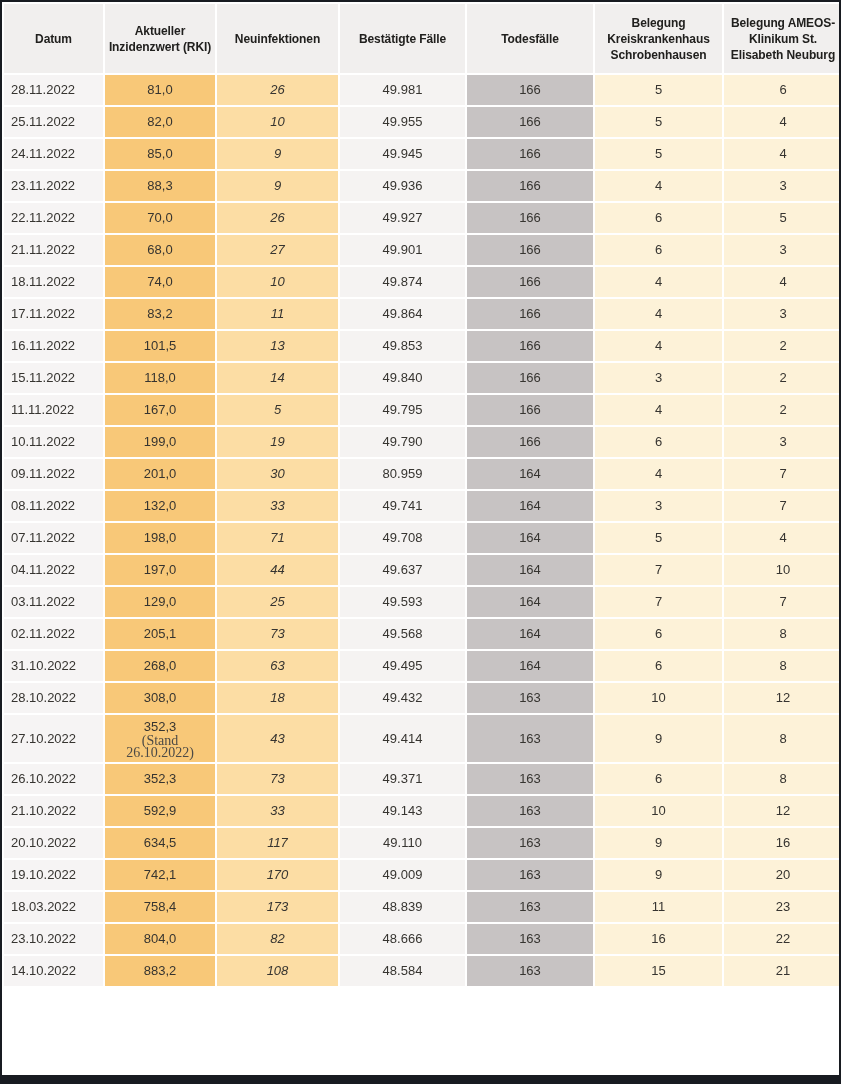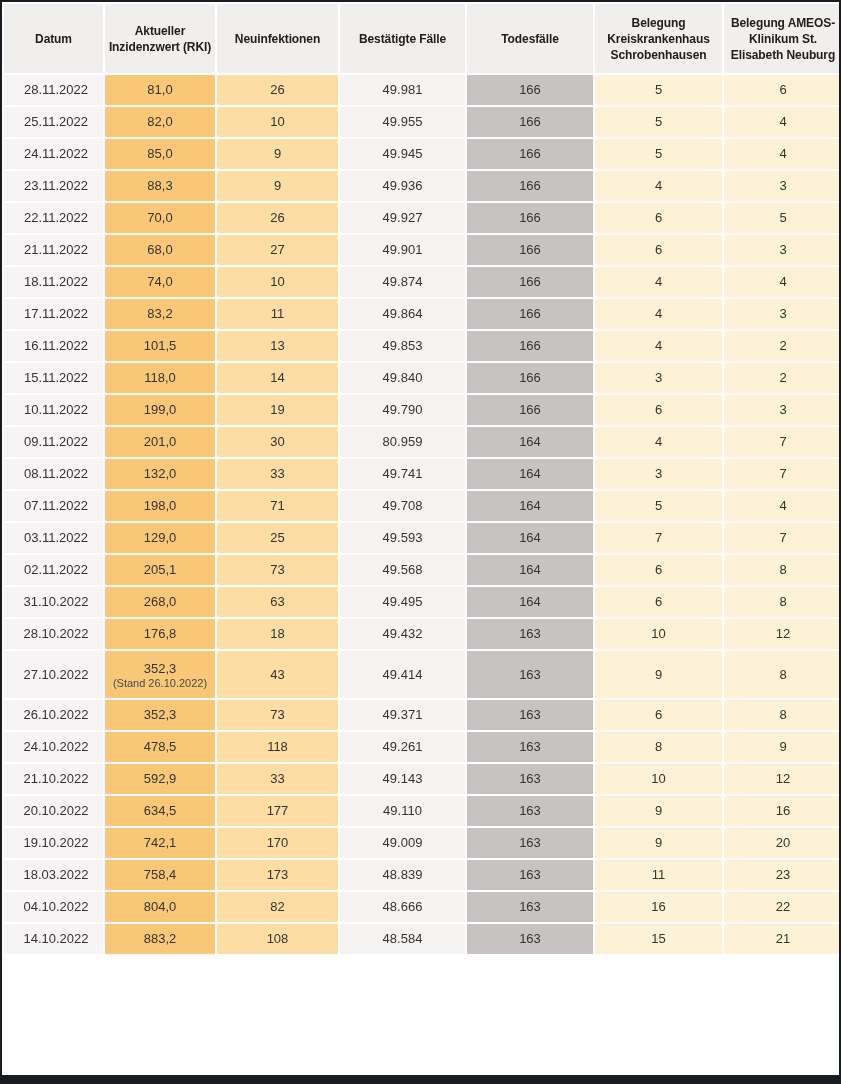--- a/index.html
+++ b/index.html
@@ -42,32 +42,33 @@
   }
   td {
     font-size: 13px;
     color: var(--cell-text, #363430);
     height: 30px;
     text-align: center;
     vertical-align: middle;
     padding: 0 2px;
     line-height: 16px;
   }
-  td.c-datum   { text-align: center; padding-left: 7px; background: var(--datum-bg, #f6f4f4); }
+  td.c-datum   { text-align: left; padding-left: 7px; background: var(--datum-bg, #f6f4f4); }
   td.c-inzidenz{ background: var(--inzidenz-bg, #f8c878); }
-  td.c-neu     { background: var(--neuinfektionen-bg, #fcdda4); }
+  td.c-neu     { background: var(--neuinfektionen-bg, #fcdda4); font-style: italic; }
   td.c-faelle  { background: var(--faelle-bg, #f5f3f2); }
   td.c-tod     { background: var(--todesfaelle-bg, #c7c3c3); }
   td.c-kkh,
   td.c-ameos   { background: var(--belegung-bg, #fdf2d8); }
   .note {
     display: block;
-    font-size: 11px;
+    font-size: 14px;
     line-height: 12px;
     color: var(--note-text, #4c4a46);
+    font-family: Liberation Serif, serif;
   }
   .bottom-bar {
     position: absolute;
     left: 0;
     right: 0;
     bottom: 0;
     height: 7px;
     background: var(--frame-border, #181b21);
   }
 </style>
@@ -191,20 +192,29 @@
     <td class="c-datum">15.11.2022</td>
     <td class="c-inzidenz"><span>118,0</span></td>
     <td class="c-neu">14</td>
     <td class="c-faelle">49.840</td>
     <td class="c-tod">166</td>
     <td class="c-kkh">3</td>
     <td class="c-ameos">2</td>
   </tr>
 
 
+  <tr>
+    <td class="c-datum">11.11.2022</td>
+    <td class="c-inzidenz"><span>167,0</span></td>
+    <td class="c-neu">5</td>
+    <td class="c-faelle">49.795</td>
+    <td class="c-tod">166</td>
+    <td class="c-kkh">4</td>
+    <td class="c-ameos">2</td>
+  </tr>
 
   <tr>
     <td class="c-datum">10.11.2022</td>
     <td class="c-inzidenz"><span>199,0</span></td>
     <td class="c-neu">19</td>
     <td class="c-faelle">49.790</td>
     <td class="c-tod">166</td>
     <td class="c-kkh">6</td>
     <td class="c-ameos">3</td>
   </tr>
@@ -232,20 +242,29 @@
   <tr>
     <td class="c-datum">07.11.2022</td>
     <td class="c-inzidenz"><span>198,0</span></td>
     <td class="c-neu">71</td>
     <td class="c-faelle">49.708</td>
     <td class="c-tod">164</td>
     <td class="c-kkh">5</td>
     <td class="c-ameos">4</td>
   </tr>
 
+  <tr>
+    <td class="c-datum">04.11.2022</td>
+    <td class="c-inzidenz"><span>197,0</span></td>
+    <td class="c-neu">44</td>
+    <td class="c-faelle">49.637</td>
+    <td class="c-tod">164</td>
+    <td class="c-kkh">7</td>
+    <td class="c-ameos">10</td>
+  </tr>
 
   <tr>
     <td class="c-datum">03.11.2022</td>
     <td class="c-inzidenz"><span>129,0</span></td>
     <td class="c-neu">25</td>
     <td class="c-faelle">49.593</td>
     <td class="c-tod">164</td>
     <td class="c-kkh">7</td>
     <td class="c-ameos">7</td>
   </tr>
@@ -265,21 +284,21 @@
     <td class="c-inzidenz"><span>268,0</span></td>
     <td class="c-neu">63</td>
     <td class="c-faelle">49.495</td>
     <td class="c-tod">164</td>
     <td class="c-kkh">6</td>
     <td class="c-ameos">8</td>
   </tr>
 
   <tr>
     <td class="c-datum">28.10.2022</td>
-    <td class="c-inzidenz"><span>176,8</span></td>
+    <td class="c-inzidenz"><span>308,0</span></td>
     <td class="c-neu">18</td>
     <td class="c-faelle">49.432</td>
     <td class="c-tod">163</td>
     <td class="c-kkh">10</td>
     <td class="c-ameos">12</td>
   </tr>
 
   <tr style="height: 47px;">
     <td class="c-datum">27.10.2022</td>
     <td class="c-inzidenz"><span>352,3</span><span class="note">(Stand 26.10.2022)</span></td>
@@ -294,44 +313,35 @@
     <td class="c-datum">26.10.2022</td>
     <td class="c-inzidenz"><span>352,3</span></td>
     <td class="c-neu">73</td>
     <td class="c-faelle">49.371</td>
     <td class="c-tod">163</td>
     <td class="c-kkh">6</td>
     <td class="c-ameos">8</td>
   </tr>
 
 
-  <tr>
-    <td class="c-datum">24.10.2022</td>
-    <td class="c-inzidenz"><span>478,5</span></td>
-    <td class="c-neu">118</td>
-    <td class="c-faelle">49.261</td>
-    <td class="c-tod">163</td>
-    <td class="c-kkh">8</td>
-    <td class="c-ameos">9</td>
-  </tr>
 
   <tr>
     <td class="c-datum">21.10.2022</td>
     <td class="c-inzidenz"><span>592,9</span></td>
     <td class="c-neu">33</td>
     <td class="c-faelle">49.143</td>
     <td class="c-tod">163</td>
     <td class="c-kkh">10</td>
     <td class="c-ameos">12</td>
   </tr>
 
   <tr>
     <td class="c-datum">20.10.2022</td>
     <td class="c-inzidenz"><span>634,5</span></td>
-    <td class="c-neu">177</td>
+    <td class="c-neu">117</td>
     <td class="c-faelle">49.110</td>
     <td class="c-tod">163</td>
     <td class="c-kkh">9</td>
     <td class="c-ameos">16</td>
   </tr>
 
   <tr>
     <td class="c-datum">19.10.2022</td>
     <td class="c-inzidenz"><span>742,1</span></td>
     <td class="c-neu">170</td>
@@ -345,21 +355,21 @@
     <td class="c-datum">18.03.2022</td>
     <td class="c-inzidenz"><span>758,4</span></td>
     <td class="c-neu">173</td>
     <td class="c-faelle">48.839</td>
     <td class="c-tod">163</td>
     <td class="c-kkh">11</td>
     <td class="c-ameos">23</td>
   </tr>
 
   <tr>
-    <td class="c-datum">04.10.2022</td>
+    <td class="c-datum">23.10.2022</td>
     <td class="c-inzidenz"><span>804,0</span></td>
     <td class="c-neu">82</td>
     <td class="c-faelle">48.666</td>
     <td class="c-tod">163</td>
     <td class="c-kkh">16</td>
     <td class="c-ameos">22</td>
   </tr>
 
   <tr>
     <td class="c-datum">14.10.2022</td>

